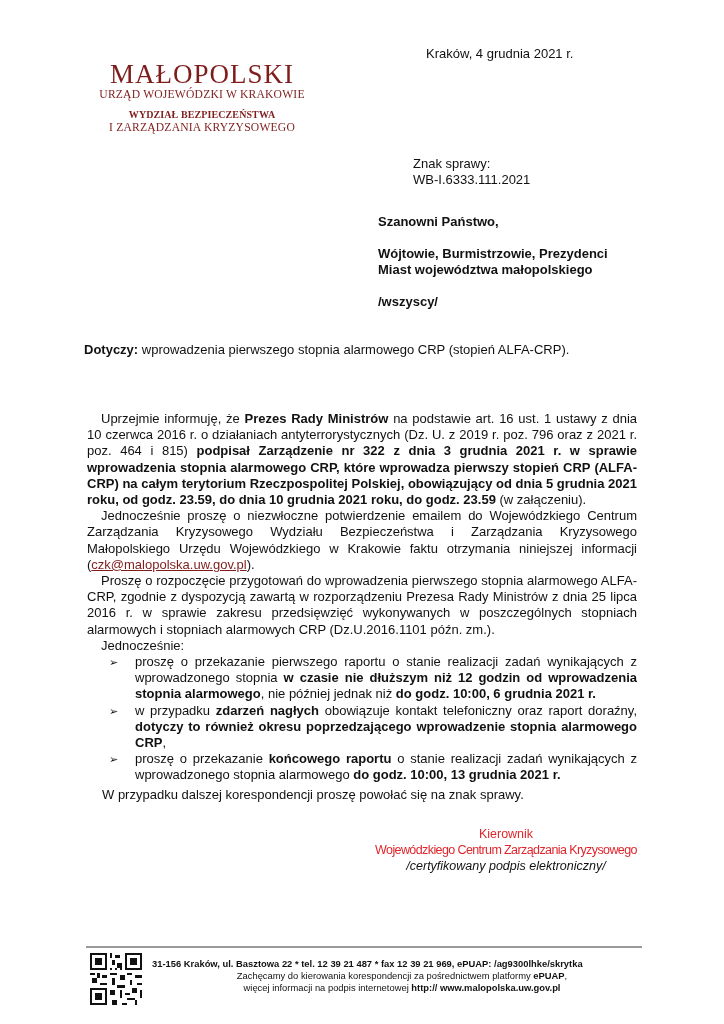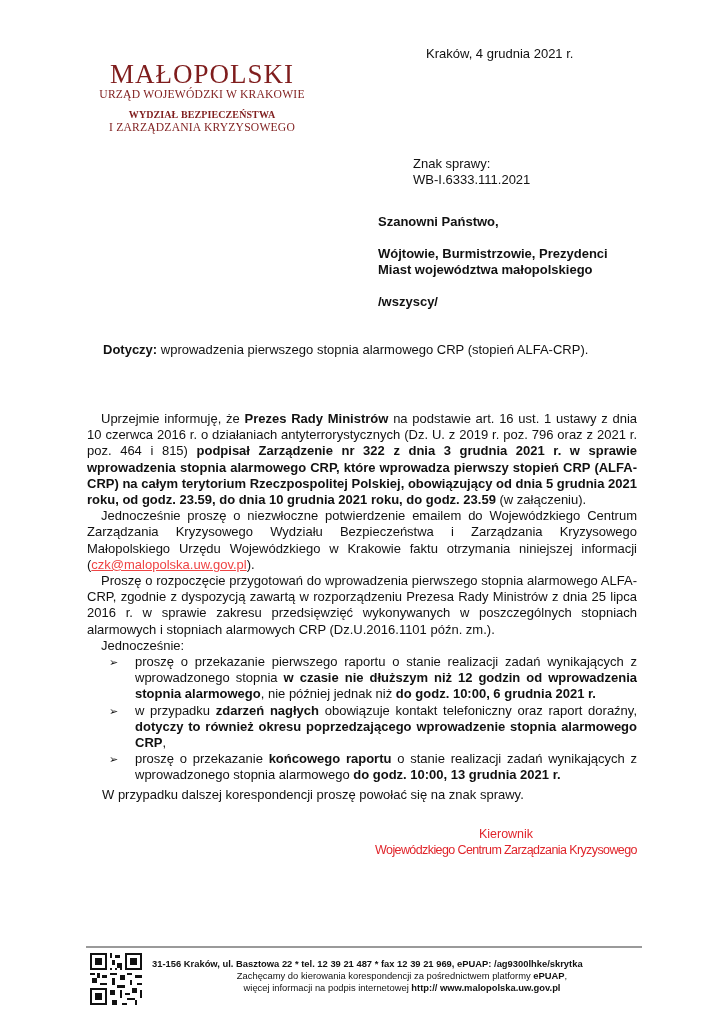--- a/index.html
+++ b/index.html
@@ -7,25 +7,25 @@
       font-family: "Liberation Sans", sans-serif; color: #111; }
     .abs { position: absolute; }
     .logo { left: 96px; top: 60px; width: 212px; text-align: center; font-family: "Liberation Serif", serif; color: #7f1d1d; }
     .logo .big { font-size: 27px; letter-spacing: 1px; line-height: 28px; }
     .logo .sub { font-size: 11.6px; line-height: 14px; letter-spacing: 0.2px; }
     .logo .dept { font-size: 10px; line-height: 13px; margin-top: 6px; letter-spacing: 0.1px; font-weight: bold; }
     .date { left: 426px; top: 46px; font-size: 13px; }
     .ref { left: 413px; top: 156px; font-size: 13px; line-height: 16px; }
     .addr { left: 378px; top: 214px; font-size: 13px; font-weight: bold; line-height: 16px; }
     .addr div { white-space: nowrap; }
-    .subject { left: 103px; top: 342px; font-size: 13px; }
+    .subject { left: 84px; top: 342px; font-size: 13px; }
     .body { left: 87px; top: 384px; width: 550px; font-size: 13px; line-height: 16.2px; text-align: justify; margin-top: 27px; }
     .body p { margin: 0; text-indent: 14px; }
     .body b { font-weight: bold; }
-    .body a { color: #ef4444; text-decoration: underline; }
+    .body a { color: #7f1d1d; text-decoration: underline; }
     .body ul { list-style: none; margin: 0; padding: 0 0 0 48px; }
     .body li { position: relative; }
     .body li .arrow { position: absolute; left: -26px; top: 0; font-size: 11px; }
     .closing { left: 102px; top: 787px; font-size: 13px; }
     .sig { left: 366px; top: 826px; width: 280px; text-align: center; font-size: 12.5px; line-height: 16px; }
     .sig .red { color: #e0252b; }
     .sig .unit { color: #e0252b; letter-spacing: -0.6px; font-size: 12.5px; }
     .sig .name { color: #e0252b; font-style: italic; margin-top: 12px; }
     .sig .cert { font-style: italic; color: #111; }
     .hr { left: 86px; top: 946px; width: 556px; height: 2px; background: #9a9a9a; }
@@ -73,20 +73,21 @@
     <li><span class="arrow">➢</span><span>w przypadku </span><b>zdarzeń nagłych</b><span> obowiązuje kontakt telefoniczny oraz raport doraźny, </span><b>dotyczy to również okresu poprzedzającego wprowadzenie stopnia alarmowego CRP</b><span>,</span></li>
     <li><span class="arrow">➢</span><span>proszę o przekazanie </span><b>końcowego raportu</b><span> o stanie realizacji zadań wynikających z wprowadzonego stopnia alarmowego </span><b>do godz. 10:00, 13 grudnia 2021 r.</b></li>
   </ul>
 </div>
 
 <div class="abs closing">W przypadku dalszej korespondencji proszę powołać się na znak sprawy.</div>
 
 <div class="abs sig">
   <div class="red">Kierownik</div>
   <div class="unit">Wojewódzkiego Centrum Zarządzania Kryzysowego</div>
+  <div class="cert">/certyfikowany podpis elektroniczny/</div>
 </div>
 
 <div class="abs hr"></div>
 
 <svg class="abs qr" viewBox="0 0 21 21" shape-rendering="crispEdges">
   <g fill="#111">
     <rect x="0" y="0" width="7" height="7"></rect>
       <rect x="1" y="1" width="5" height="5" fill="#fff"></rect>
       <rect x="2" y="2" width="3" height="3"></rect>
     <rect x="14" y="0" width="7" height="7"></rect>

